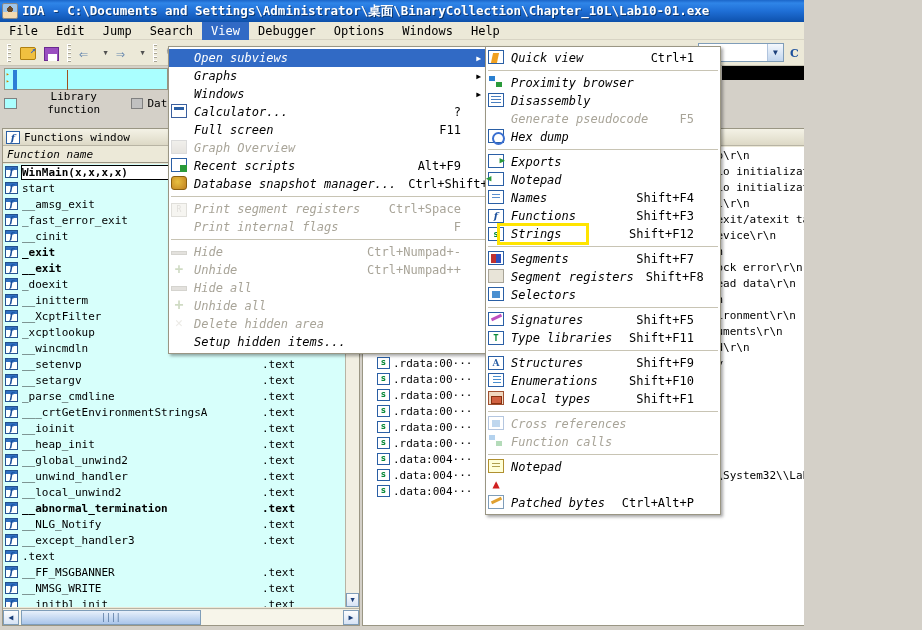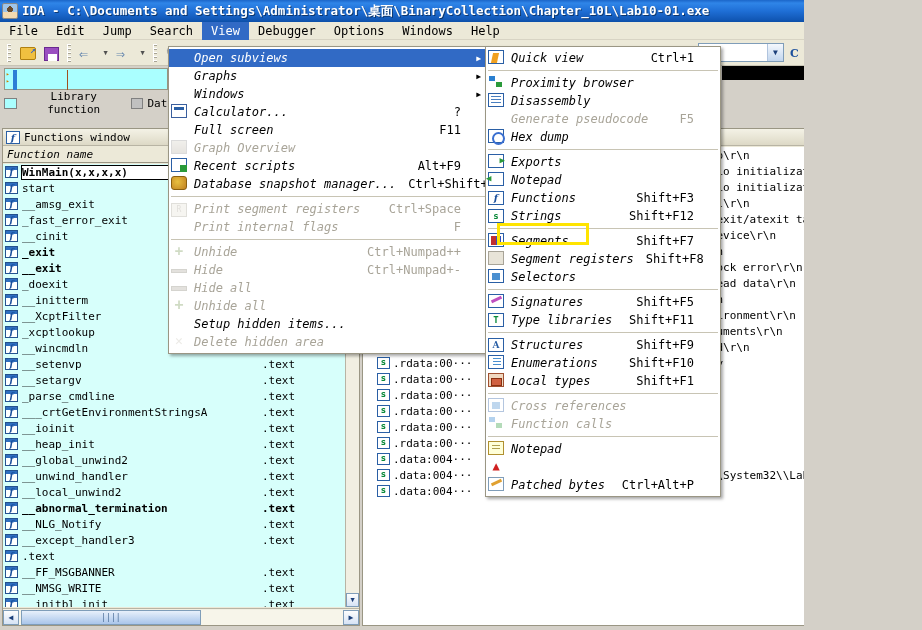--- a/index.html
+++ b/index.html
@@ -746,47 +746,47 @@
         <span class="mlabel">Print segment registers</span>
         <span class="maccel">Ctrl+Space</span>
       </div>
       <div class="mrow disabled">
         <span class="mico"><span class="ico flags gray"></span></span>
         <span class="mlabel">Print internal flags</span>
         <span class="maccel">F</span>
       </div>
       <div class="mfullsep"></div>
       <div class="mrow disabled">
+        <span class="mico"><span class="ico minus gray"></span></span>
+        <span class="mlabel">Hide</span>
+        <span class="maccel">Ctrl+Numpad+-</span>
+      </div>
+      <div class="mrow disabled">
         <span class="mico"><span class="ico plus gray"></span></span>
         <span class="mlabel">Unhide</span>
         <span class="maccel">Ctrl+Numpad++</span>
       </div>
       <div class="mrow disabled">
-        <span class="mico"><span class="ico minus gray"></span></span>
-        <span class="mlabel">Hide</span>
-        <span class="maccel">Ctrl+Numpad+-</span>
-      </div>
-      <div class="mrow disabled">
         <span class="mico"><span class="ico minus2 gray"></span></span>
         <span class="mlabel">Hide all</span>
         <span class="maccel"></span>
       </div>
       <div class="mrow disabled">
         <span class="mico"><span class="ico plus2 gray"></span></span>
         <span class="mlabel">Unhide all</span>
         <span class="maccel"></span>
       </div>
+      <div class="mrow disabled">
+        <span class="mico"><span class="ico xmark gray"></span></span>
+        <span class="mlabel">Delete hidden area</span>
+        <span class="maccel"></span>
+      </div>
       <div class="mrow">
         <span class="mico"></span>
         <span class="mlabel">Setup hidden items...</span>
-        <span class="maccel"></span>
-      </div>
-      <div class="mrow disabled">
-        <span class="mico"><span class="ico xmark gray"></span></span>
-        <span class="mlabel">Delete hidden area</span>
         <span class="maccel"></span>
       </div>
     </div>
 
   <div id="submenu">
       <div class="mrow">
         <span class="mico"><span class="ico quick"></span></span>
         <span class="mlabel">Quick view</span>
         <span class="maccel">Ctrl+1</span>
       </div>
@@ -816,20 +816,25 @@
         <span class="mico"><span class="ico exp"></span></span>
         <span class="mlabel">Exports</span>
         <span class="maccel"></span>
       </div>
       <div class="mrow">
         <span class="mico"><span class="ico imp"></span></span>
         <span class="mlabel">Notepad</span>
         <span class="maccel"></span>
       </div>
       <div class="mrow">
+        <span class="mico"><span class="ico names"></span></span>
+        <span class="mlabel">Names</span>
+        <span class="maccel">Shift+F4</span>
+      </div>
+      <div class="mrow">
         <span class="mico"><span class="ico func">f</span></span>
         <span class="mlabel">Functions</span>
         <span class="maccel">Shift+F3</span>
       </div>
       <div class="mrow">
         <span class="mico"><span class="ico strs">s</span></span>
         <span class="mlabel">Strings</span>
         <span class="maccel">Shift+F12</span>
       </div>
       <div class="mfullsep"></div>

